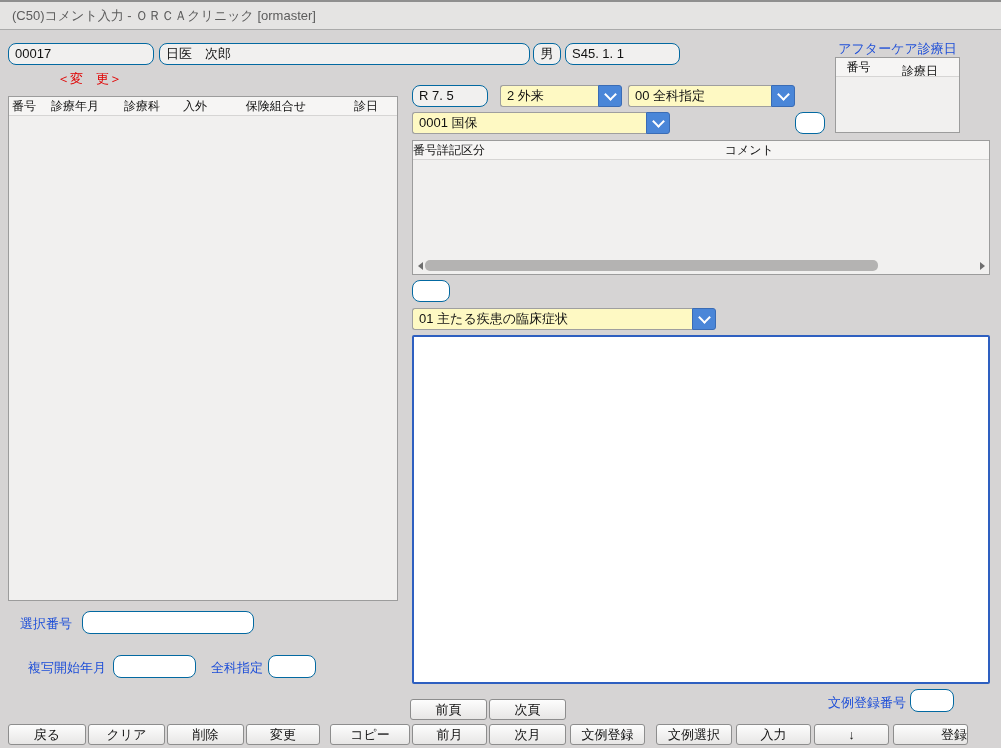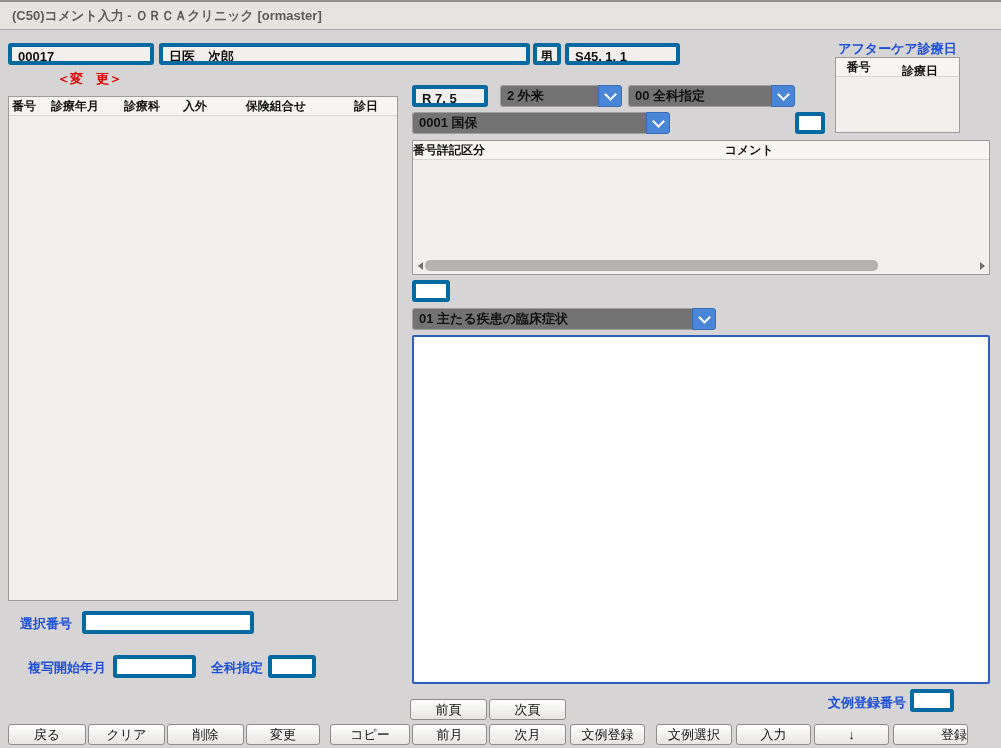--- a/index.html
+++ b/index.html
@@ -1,35 +1,35 @@
 <!DOCTYPE html>
 <html><head>
 <meta charset="utf-8">
 <style>
   html,body{margin:0;padding:0;}
   body{font-family:"Liberation Sans","DejaVu Sans",sans-serif;background:#888;}
   .screen{position:relative;width:1001px;height:748px;background:#d6d4d4;overflow:hidden;
           font-size:13px;color:#111;}
-  .abs{position:absolute;box-sizing:border-box;font-weight:bold;}
+  .abs{position:absolute;box-sizing:border-box;}
 
   
   .titlebar{left:0;top:0;width:1001px;height:30px;background:#e5e4e3;
             border-top:2px solid #8f8f8f;border-bottom:1px solid #aaa;
             display:flex;align-items:center;padding-left:12px;color:#5c5c5c;font-size:13px;}
 
   
-  .entry{height:22px;border:4px solid #0369a1;border-radius:3px;line-height:20px;
+  .entry{height:22px;border:1px solid #0369a1;border-radius:8px;line-height:20px;
          padding:0 6px;overflow:hidden;white-space:nowrap;}
   .ro{background:#f1f0ef;}
   .wht{background:#ffffff;}
   input.entry{font:13px "Liberation Sans","DejaVu Sans",sans-serif;outline:none;padding:0 5px;}
 
   
   .combo{height:22px;display:flex;}
-  .combo .cfield{flex:1;background:#737373;border:1px solid #9f9f9f;border-right:none;
+  .combo .cfield{flex:1;background:#fef9c3;border:1px solid #9f9f9f;border-right:none;
                  border-radius:3px 0 0 3px;line-height:20px;padding:0 6px;overflow:hidden;white-space:nowrap;}
   .combo .cbtn{width:22px;background:#4a86d8;border:1px solid #3a6cb5;border-radius:0 3px 3px 0;
                display:flex;align-items:center;justify-content:center;}
   .chev{width:7px;height:7px;border-right:2px solid #fff;border-bottom:2px solid #fff;
         transform:rotate(45deg);margin-top:-4px;}
 
   
   .panel{background:#f1f0ef;border:1px solid #9c9c9c;}
   .thead{display:flex;height:18px;align-items:center;font-size:12px;background:#f6f5f4;
          border-bottom:1px solid #d6d5d4;overflow:hidden;}

